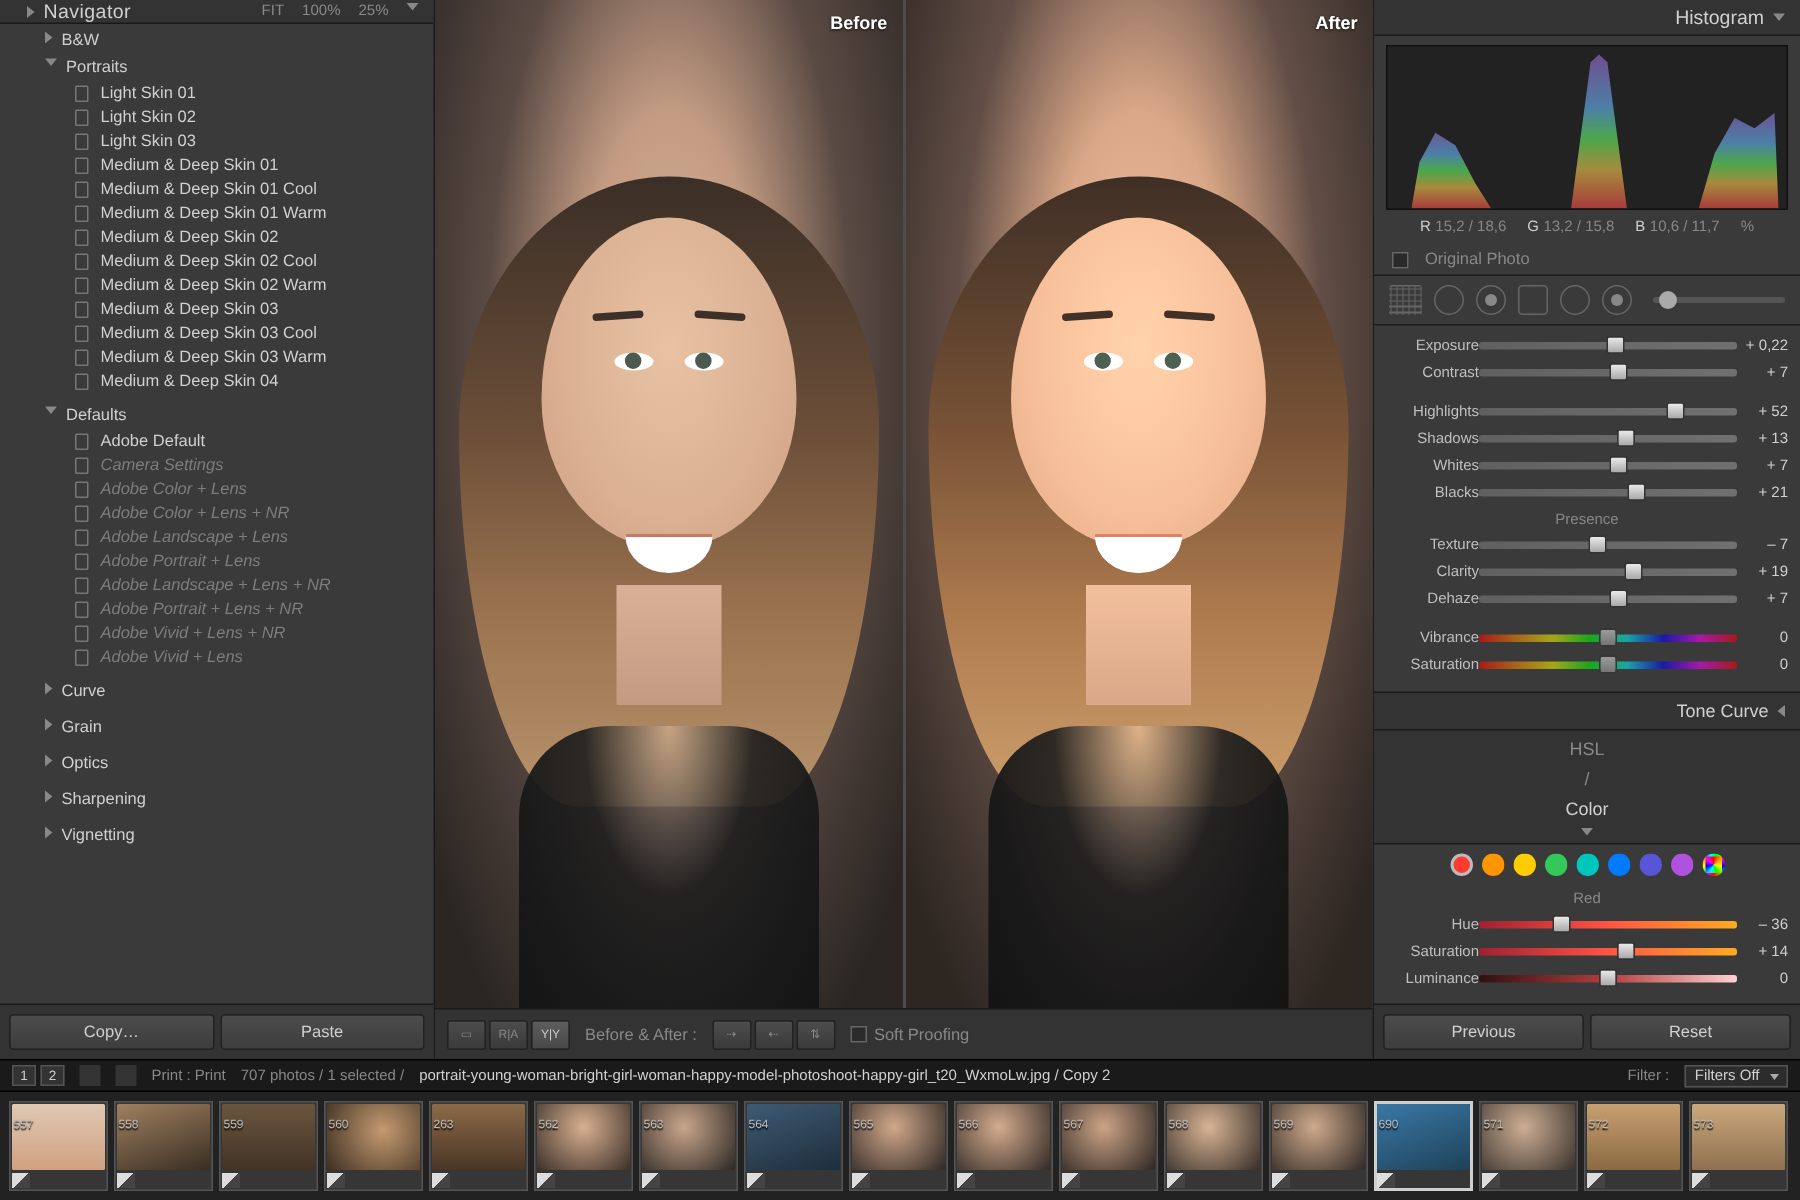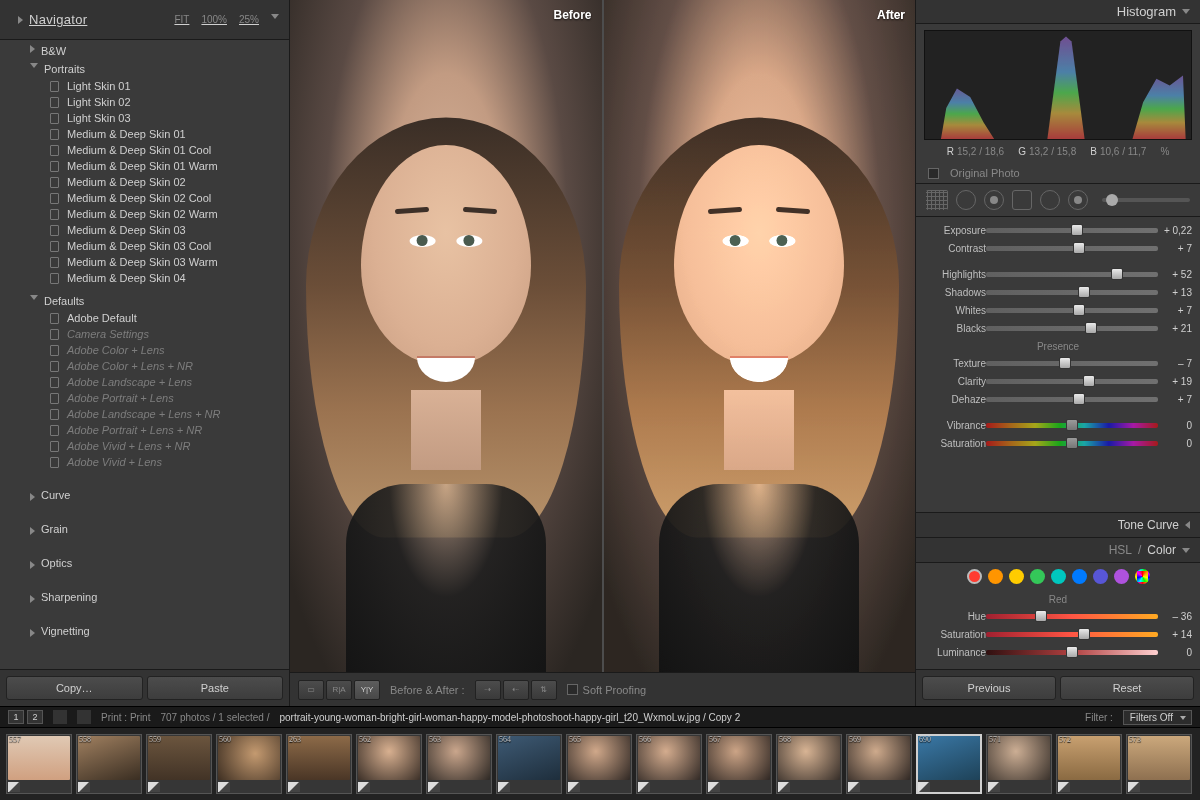--- a/index.html
+++ b/index.html
@@ -18,34 +18,34 @@
   html, body { width: 1200px; height: 800px; overflow: hidden; background: var(--bg-darker); font-family: "Helvetica Neue", Arial, sans-serif; font-size: 11px; color: var(--text-light); }
   .app { display: flex; flex-direction: column; width: 100%; height: 100%; }
 
   
   .main { display: flex; flex: 1; min-height: 0; }
   .left-panel { width: 290px; background: var(--bg-panel); display: flex; flex-direction: column; border-right: 1px solid var(--border); }
   .center-panel { flex: 1; display: flex; flex-direction: column; background: #4d4d4d; min-width: 0; }
   .right-panel { width: 285px; background: var(--bg-panel); display: flex; flex-direction: column; border-left: 1px solid var(--border); }
 
   
-  .nav-header { display: flex; align-items: center; padding: 4px 10px 4px 18px; height: 40px; background: var(--bg-panel-dark); border-bottom: 1px solid var(--border); text-decoration: underline; }
+  .nav-header { display: flex; align-items: center; padding: 4px 10px 4px 18px; height: 16px; background: var(--bg-panel-dark); border-bottom: 1px solid var(--border); }
   .nav-header .title { flex: 1; font-size: 13px; letter-spacing: .3px; }
   .nav-header .zoom { display: flex; gap: 12px; color: var(--text-dim); font-size: 10px; }
   .nav-header .zoom span:last-child { color: var(--text-light); }
   .nav-header .disclose, .section-row .disclose, .group-row .disclose { width: 0; height: 0; margin-right: 6px; display: inline-block; }
   .disclose.down { border-left: 4px solid transparent; border-right: 4px solid transparent; border-top: 5px solid var(--text-dim); }
   .disclose.right { border-top: 4px solid transparent; border-bottom: 4px solid transparent; border-left: 5px solid var(--text-dim); }
 
   .preset-tree { flex: 1; overflow-y: auto; padding: 2px 0 6px 0; }
   .group-row { display: flex; align-items: flex-start; padding: 3px 10px 3px 30px; cursor: pointer; }
   .preset-row { display: flex; align-items: center; padding: 2px 10px 2px 50px; cursor: pointer; font-size: 11px; }
   .preset-row .doc-icon { width: 9px; height: 11px; border: 1px solid #777; border-radius: 1px; margin-right: 8px; position: relative; flex-shrink: 0; }
   .preset-row.italic { color: var(--text-italic); font-style: italic; }
-  .section-row { display: flex; align-items: flex-end; padding: 3px 10px 3px 30px; cursor: pointer; margin-top: 16px; }
+  .section-row { display: flex; align-items: flex-start; padding: 3px 10px 3px 30px; cursor: pointer; margin-top: 6px; }
 
   .left-buttons { display: flex; gap: 4px; padding: 6px; border-top: 1px solid var(--border); background: var(--bg-panel-dark); }
   .panel-btn { flex: 1; height: 24px; background: linear-gradient(#4c4c4c,#3d3d3d); border: 1px solid #222; border-radius: 3px; color: var(--text-light); display: flex; align-items: center; justify-content: center; cursor: pointer; font-size: 11px; }
 
   
   .preview-area { flex: 1; display: flex; gap: 2px; padding: 0; min-height: 0; position: relative; background: #4d4d4d; }
   .preview-half { flex: 1; position: relative; overflow: hidden; background: radial-gradient(ellipse 65% 80% at 50% 35%, #d8b49a 0%, #c29b82 30%, #5a4a44 60%, #2b2622 100%); }
   .preview-half.after { filter: brightness(1.08) saturate(1.15) contrast(1.03); }
   .preview-label { position: absolute; top: 8px; right: 10px; color: #fff; font-weight: 600; font-size: 12px; text-shadow: 0 1px 2px rgba(0,0,0,.8); z-index: 5; }
   
@@ -94,21 +94,21 @@
   .slider-row .sl-track { flex: 1; height: 5px; background: linear-gradient(90deg,#606060,#707070); border-radius: 2px; position: relative; cursor: pointer; }
   .slider-row.color .sl-track { background: linear-gradient(90deg,#ff0000,#ff8800,#ffff00,#00ff00,#00ffff,#0000ff,#ff00ff,#ff0000); opacity: .55; }
   .slider-row.red-track .sl-track { background: linear-gradient(90deg,#a02030,#ff5544,#ffaa22); }
   .slider-row.red-lum .sl-track { background: linear-gradient(90deg,#301010,#b04040,#ffd0d0); }
   .slider-row .sl-knob { position: absolute; top: -4px; width: 12px; height: 12px; background: linear-gradient(#eaeaea,#a8a8a8); border: 1px solid #333; border-radius: 2px; transform: translateX(-50%); }
   .slider-row .sl-val { width: 34px; text-align: right; color: var(--text-light); font-size: 10px; }
   .slider-gap { height: 8px; }
   .section-title-center { text-align: center; color: var(--text-dim); font-size: 10px; padding: 4px 0 2px 0; }
 
   .panel-header-row { display: flex; align-items: center; justify-content: flex-end; padding: 5px 10px; background: var(--bg-panel-dark); border-top: 1px solid var(--border); font-size: 12px; gap: 6px; cursor: pointer; }
-  .panel-header-row.open { border-bottom: 1px solid var(--border); }
+  .panel-header-row.open { border-bottom: 1px solid var(--border); flex-direction: column; }
   .tri-left { width:0; height:0; border-top:4px solid transparent; border-bottom:4px solid transparent; border-right:5px solid var(--text-dim); }
   .tri-down { width:0; height:0; border-left:4px solid transparent; border-right:4px solid transparent; border-top:5px solid var(--text-dim); }
   .color-dots { display: flex; justify-content: center; gap: 6px; padding: 6px 0; }
   .cdot { width: 15px; height: 15px; border-radius: 50%; border: 2px solid transparent; cursor: pointer; }
   .cdot.sel { border-color: #bbb; }
 
   .right-buttons { display: flex; gap: 4px; padding: 6px; border-top: 1px solid var(--border); background: var(--bg-panel-dark); }
 
   
   .info-strip { height: 22px; background: #1a1a1a; border-top: 1px solid #000; border-bottom: 1px solid #000; display: flex; align-items: center; padding: 0 8px; gap: 10px; font-size: 10px; color: var(--text-dim); }
@@ -117,21 +117,21 @@
   .view-ic { width: 14px; height: 14px; background: #333; cursor: pointer; }
   .info-strip .filename { color: var(--text-light); }
   .filter-dd { background: #2c2c2c; border: 1px solid #555; padding: 1px 18px 1px 6px; color: var(--text-light); position: relative; cursor: pointer; }
   .filter-dd::after { content: ""; position: absolute; right: 5px; top: 5px; border-left:3px solid transparent; border-right:3px solid transparent; border-top:4px solid #aaa; }
 
   .filmstrip { height: 72px; background: #222; display: flex; align-items: center; gap: 4px; padding: 4px 6px; overflow: hidden; }
   .thumb { width: 66px; height: 60px; position: relative; cursor: pointer; }
   .thumb .frame { position: absolute; inset: 0; border: 1px solid #555; background: #363636; }
   .thumb.sel .frame { border: 2px solid #cfcfcf; }
   .thumb .img { position: absolute; inset: 2px 2px 14px 2px; border-radius: 1px; }
-  .thumb .num { position: absolute; top: 1px; left: 3px; font-size: 8px; color: #bbb; text-shadow: 0 1px 1px #000; font-family: Liberation Serif, serif; }
+  .thumb .num { position: absolute; top: 11px; left: 3px; font-size: 8px; color: #bbb; text-shadow: 0 1px 1px #000; }
   .thumb .flag { position: absolute; bottom: 2px; left: 2px; width: 12px; height: 10px; background: linear-gradient(135deg,#ddd 49%,#444 51%); }
 
   
   .t0 .img{background:linear-gradient(#e0c9b4,#d0a080);} 
   .t1 .img{background:linear-gradient(160deg,#a08060,#3a2e22);} 
   .t2 .img{background:linear-gradient(#6b553e,#423326);} 
   .t3 .img{background:radial-gradient(circle at 60% 40%,#c49a70,#3e2f22);} 
   .t4 .img{background:linear-gradient(#8c6a48,#4a3626);} 
   .t5 .img{background:radial-gradient(circle at 50% 35%,#d8b090,#3c3028);} 
   .t6 .img{background:radial-gradient(circle at 45% 35%,#caa68c,#2d2824);} 

